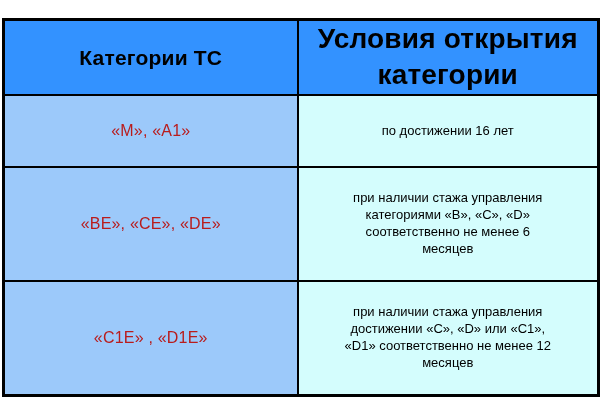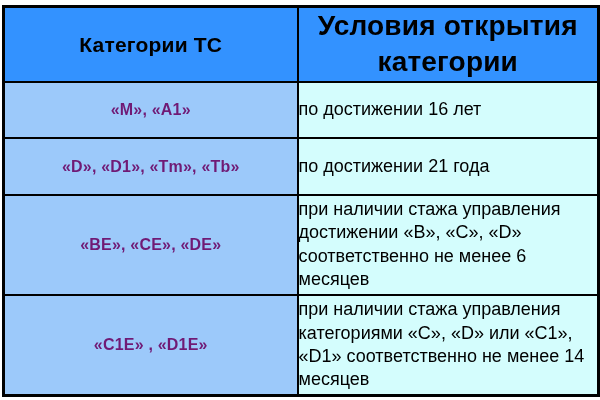--- a/index.html
+++ b/index.html
@@ -12,21 +12,21 @@
     height: 400px;
     background: #ffffff;
     font-family: "Liberation Sans", "DejaVu Sans", sans-serif;
     overflow: hidden;
   }
 
   .page {
     width: 600px;
     height: 400px;
     box-sizing: border-box;
-    padding: 5px 3px 3px 2px;
+    padding: 18px 3px 3px 2px;
     background: #ffffff;
   }
 
   table.cats {
     width: 100%;
     height: 100%;
     border-collapse: collapse;
     table-layout: fixed;
     border: 3px solid #000000;
   }
@@ -54,37 +54,37 @@
     height: 68px;
     box-sizing: border-box;
     vertical-align: middle;
   }
   .hdr-left  { font-size: 21px; }
   .hdr-right { font-size: 28px; }
 
   
   .cat-cell {
     background: #9cc9fa;
-    color: #701a75;
-    font-weight: bold;
+    color: #b91c1c;
+    font-weight: normal;
     font-size: 16px;
     text-align: center;
     vertical-align: middle;
     padding: 4px 6px;
     letter-spacing: 0.2px;
     white-space: nowrap;
   }
 
   .cond-cell {
     background: #d4fdfd;
     color: #000000;
     font-weight: normal;
-    font-size: 18px;
+    font-size: 13px;
     line-height: 1.30;
-    text-align: left;
+    text-align: center;
     vertical-align: middle;
     padding: 3px 6px 3px 7px;
   }
 
   .cond-cell .line { display: block; }
 
   
   tr.row-short  .cat-cell, tr.row-short  .cond-cell { height: 52px; }
   tr.row-tall   .cat-cell, tr.row-tall   .cond-cell { height: 83px; }
 </style>
@@ -109,42 +109,36 @@
     <tbody>
 
       <tr class="row-short">
         <td class="cat-cell">«M», «A1»</td>
         <td class="cond-cell">
           <span class="line">по достижении 16 лет</span>
         </td>
       </tr>
 
 
-      <tr class="row-short">
-        <td class="cat-cell">«D», «D1», «Tm», «Tb»</td>
-        <td class="cond-cell">
-          <span class="line">по достижении 21 года</span>
-        </td>
-      </tr>
 
       <tr class="row-tall">
         <td class="cat-cell">«BE», «CE», «DE»</td>
         <td class="cond-cell">
           <span class="line">при наличии стажа управления</span>
-          <span class="line">достижении «B», «C», «D»</span>
+          <span class="line">категориями «B», «C», «D»</span>
           <span class="line">соответственно не менее 6</span>
           <span class="line">месяцев</span>
         </td>
       </tr>
 
       <tr class="row-tall">
         <td class="cat-cell">«C1E» , «D1E»</td>
         <td class="cond-cell">
           <span class="line">при наличии стажа управления</span>
-          <span class="line">категориями «C», «D» или «C1»,</span>
-          <span class="line">«D1» соответственно не менее 14</span>
+          <span class="line">достижении «C», «D» или «C1»,</span>
+          <span class="line">«D1» соответственно не менее 12</span>
           <span class="line">месяцев</span>
         </td>
       </tr>
 
     </tbody>
   </table>
 </div>
 
 </body></html>

